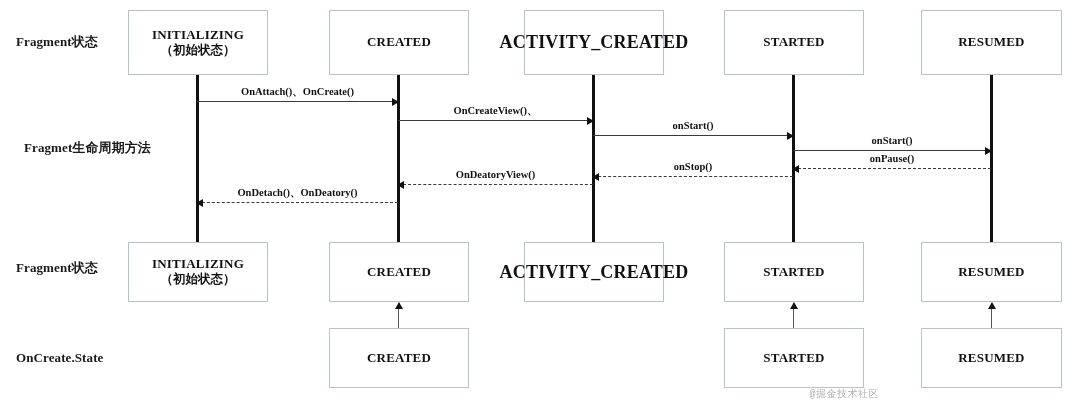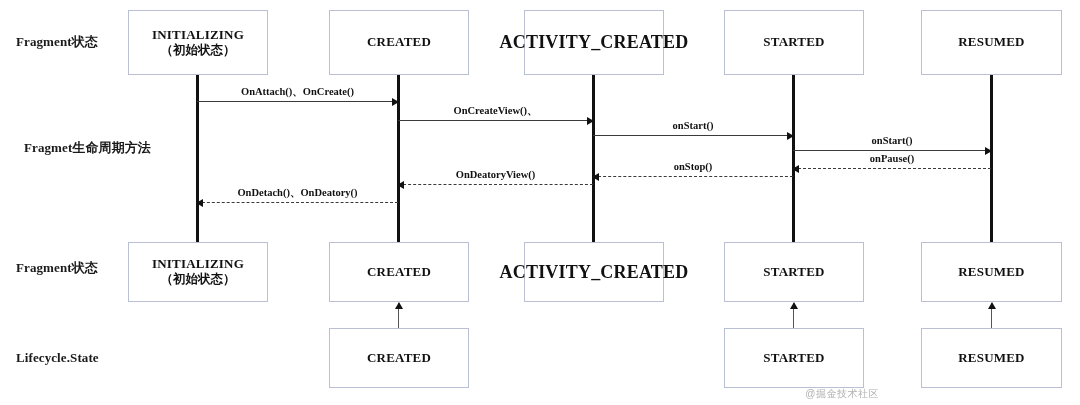--- a/index.html
+++ b/index.html
@@ -91,39 +91,39 @@
     width: 0; height: 0;
     border-left: 4px solid transparent;
     border-right: 4px solid transparent;
     border-bottom: 7px solid #111;
   }
 
   
   .watermark {
     position: absolute;
     right: 6px; bottom: 4px;
-    font-family: Liberation Sans, sans-serif;
+    font-family: Liberation Mono, monospace;
     font-size: 10px;
     color: #b0b0b0;
     white-space: nowrap;
     letter-spacing: .5px;
   }
 </style>
 </head>
 <body>
 
 <div id="stage">
 
   <div class="row-label" style="left:16px; top:33px;">Fragment状态</div>
 
   <div class="row-label" style="left:16px; top:139px;margin-left:8px;">Fragmet生命周期方法</div>
 
   <div class="row-label" style="left:16px; top:259px;">Fragment状态</div>
 
-  <div class="row-label" style="left:16px; top:350px;">Lifecycle.State</div>
+  <div class="row-label" style="left:16px; top:350px;">OnCreate.State</div>
 
   <div class="state-box" style="left:128px; top:10px; width:140px; height:65px;">
     <span class="l1">INITIALIZING</span>
     <span class="l2">（初始状态）</span>
   </div>
 
   <div class="state-box" style="left:329px; top:10px; width:140px; height:65px;">
     <span class="l1">CREATED</span>
   </div>
 

